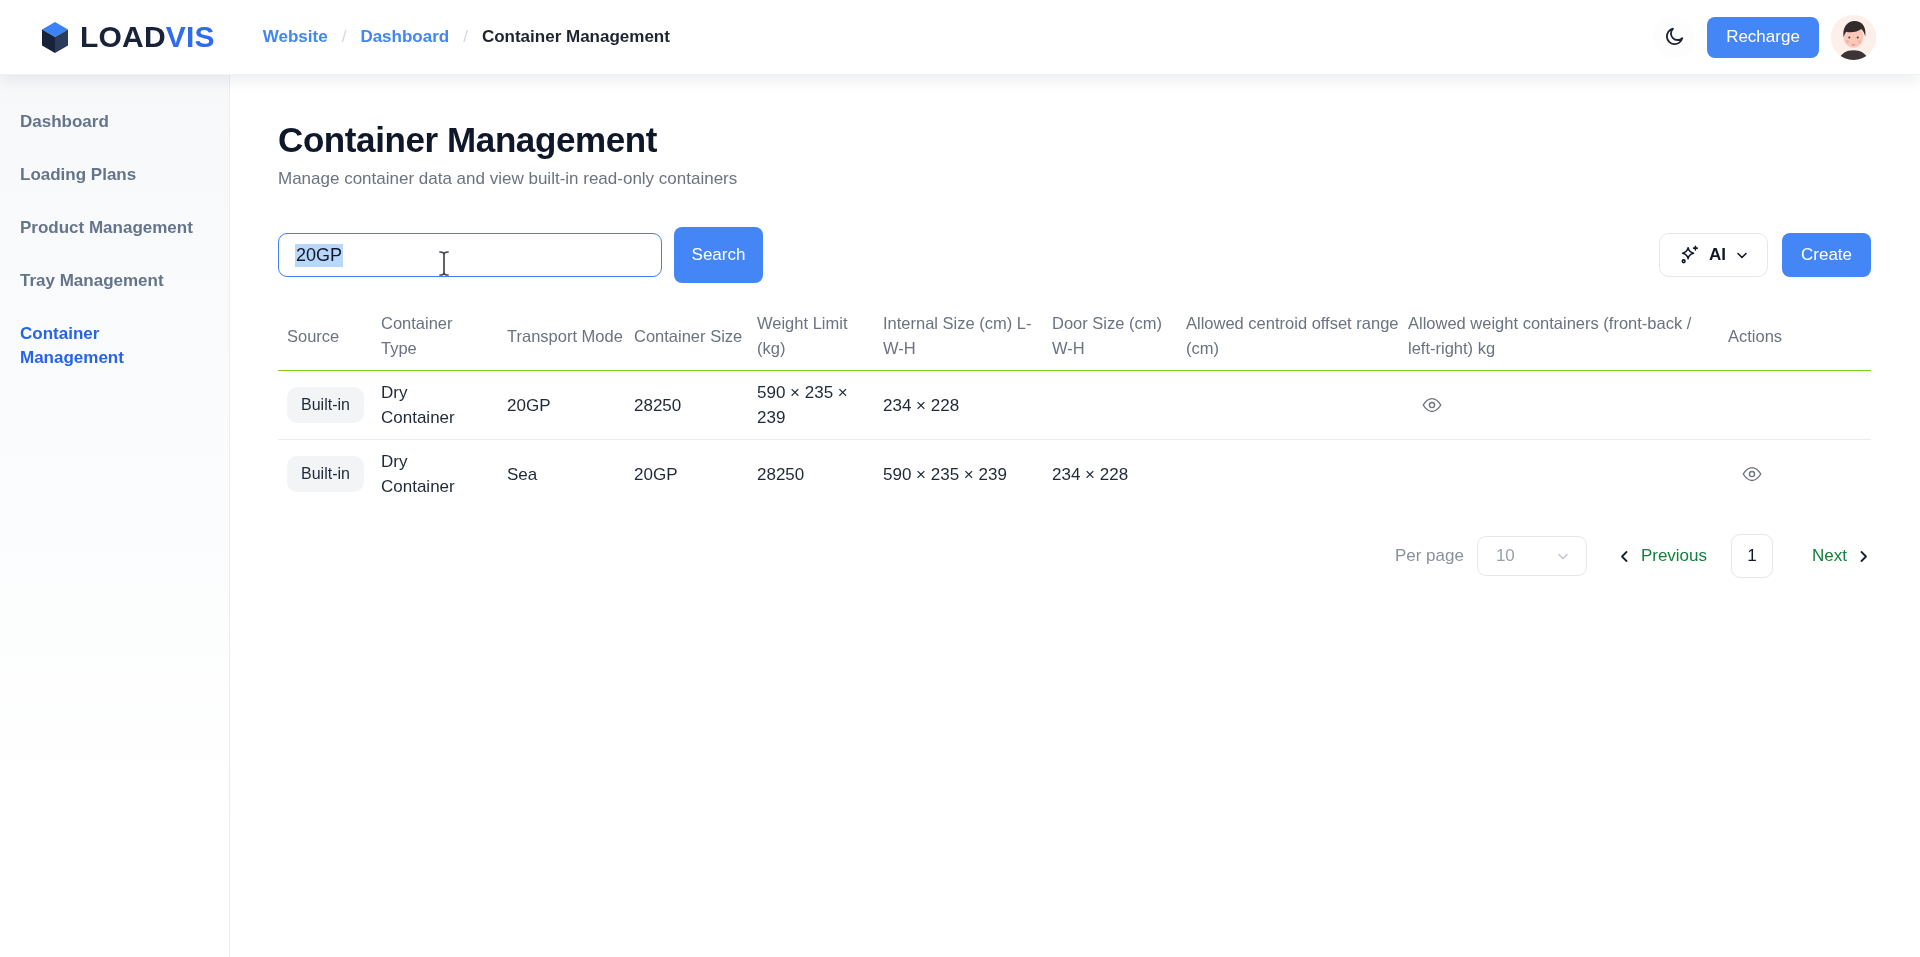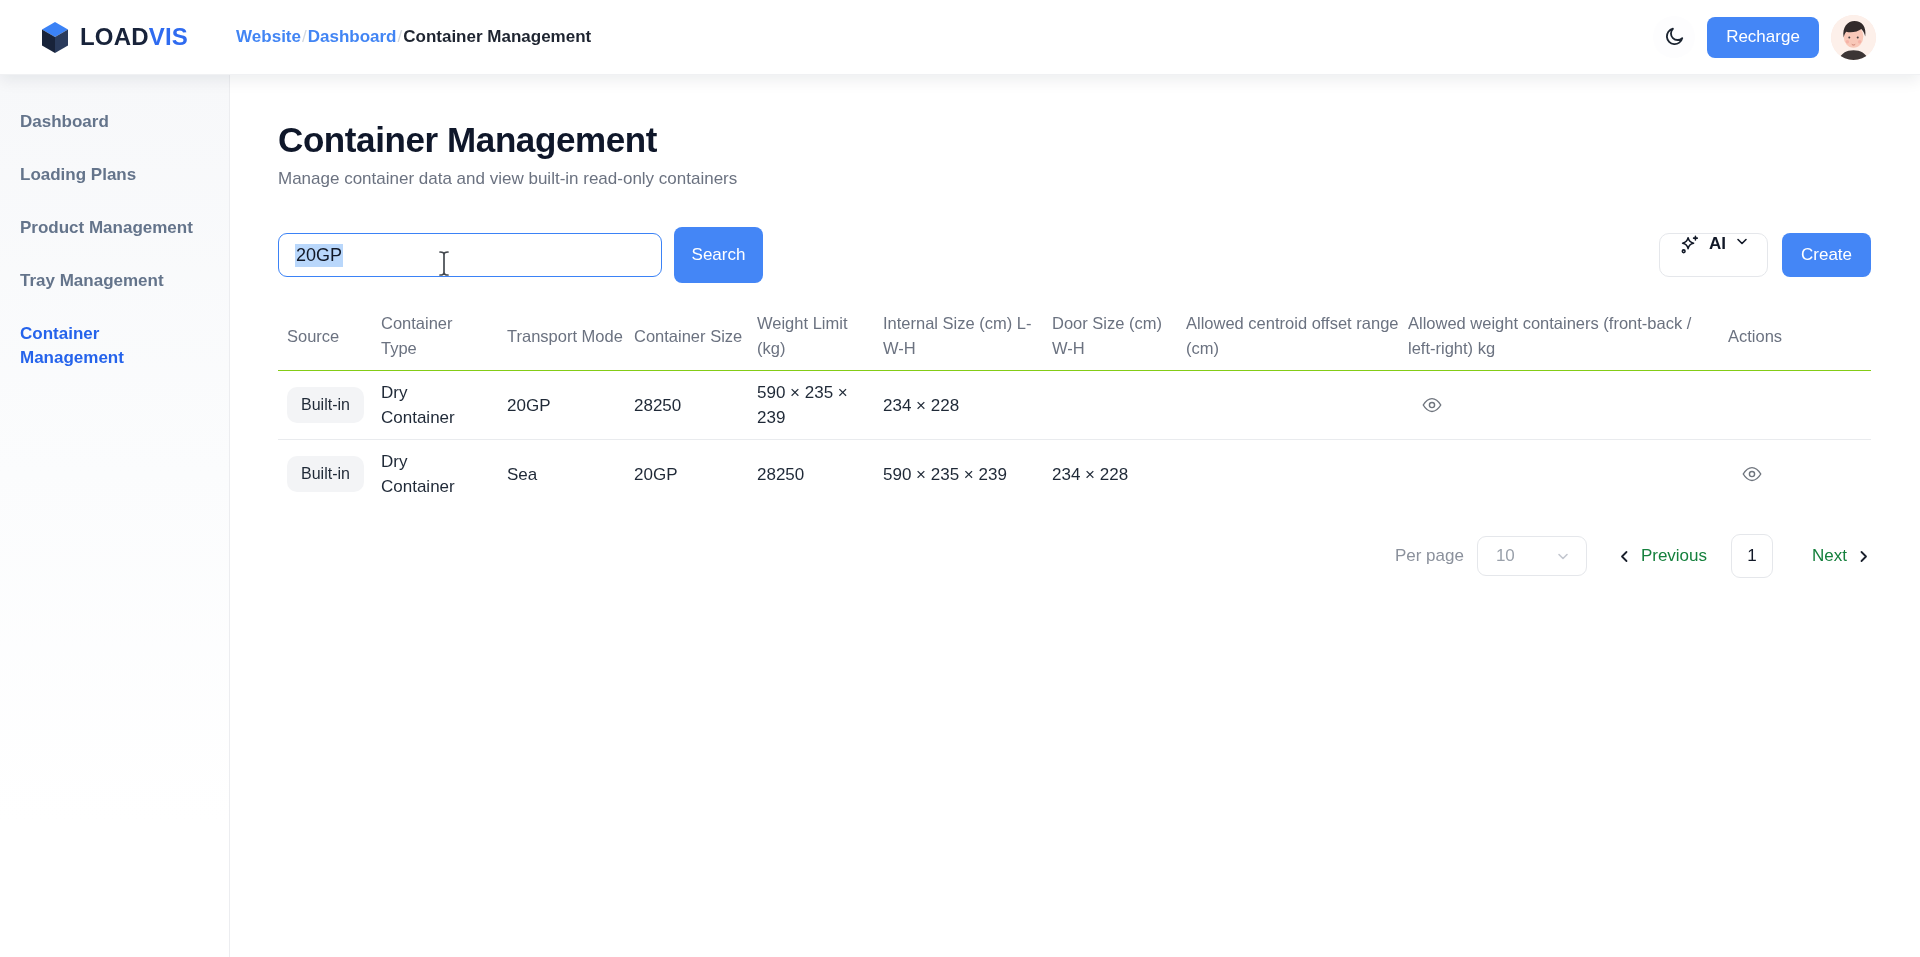--- a/index.html
+++ b/index.html
@@ -5,23 +5,23 @@
   * { margin:0; padding:0; box-sizing:border-box; }
   html,body { width:1920px; height:957px; background:#fff; font-family:"Liberation Sans", sans-serif; color:#1f2937; }
   .app { width:1920px; height:957px; display:flex; flex-direction:column; overflow:hidden; background:#fff; }
 
   
   .navbar { height:75px; flex:0 0 75px; background:#fff; display:flex; align-items:center; justify-content:space-between;
             padding:0 44px 0 40px; position:relative; z-index:5; border-bottom:1px solid #f0f1f3;
             box-shadow:0 6px 14px rgba(15,23,42,0.07); }
   .nav-left { display:flex; align-items:center; }
   .logo { display:flex; align-items:center; gap:10px; cursor:pointer; }
-  .logo-text { font-size:24px; font-weight:800; letter-spacing:.2px; color:#18233a; }
+  .logo-text { font-size:30px; font-weight:800; letter-spacing:.2px; color:#18233a; }
   .logo-text .blue { color:#2f6bf0; }
-  .breadcrumb { display:flex; align-items:center; gap:1px; margin-left:48px; font-size:17px; font-weight:600; }
+  .breadcrumb { display:flex; align-items:center; gap:14px; margin-left:48px; font-size:17px; font-weight:600; }
   .breadcrumb a { color:#4285f4; text-decoration:none; cursor:pointer; }
   .breadcrumb .sep { color:#d3d8df; font-weight:400; }
   .breadcrumb .current { color:#1e2430; font-weight:600; }
   .nav-right { display:flex; align-items:center; gap:12px; }
   .icon-btn { width:42px; height:42px; border-radius:50%; background:#fdfdfe; border:none; display:flex; align-items:center; justify-content:center; cursor:pointer; }
   .btn-primary { background:#4486f6; color:#fff; border:none; border-radius:8px; font-size:17px; font-weight:500;
                  font-family:"Liberation Sans", sans-serif; cursor:pointer; display:inline-flex; align-items:center; justify-content:center; }
   .recharge { width:112px; height:41px; }
   .avatar { width:45px; height:45px; border-radius:50%; overflow:hidden; cursor:pointer; background:#fbe9e2; }
 
@@ -37,21 +37,21 @@
   .page-title { font-size:35px; font-weight:700; color:#0f172a; letter-spacing:-.4px; }
   .page-subtitle { margin-top:9px; font-size:17px; color:#6b7280; }
 
   .toolbar { margin-top:38px; display:flex; align-items:center; justify-content:space-between; }
   .toolbar-left { display:flex; align-items:center; gap:12px; }
   .search-input { width:384px; height:44px; border:1.5px solid #3b82f6; border-radius:9px; background:#fff;
                   display:flex; align-items:center; padding:0 16px; font-size:18px; color:#111827; position:relative; cursor:text; }
   .search-input .sel { background:#b9d7fb; padding:1px 1px; }
   .btn-search { width:89px; height:56px; }
   .toolbar-right { display:flex; align-items:center; gap:14px; }
-  .ai-btn { height:44px; width:109px; background:#fff; border:1px solid #e5e7eb; border-radius:10px; display:flex; align-items:flex-start;
+  .ai-btn { height:44px; width:109px; background:#fff; border:1px solid #e5e7eb; border-radius:10px; display:flex; align-items:center;
             justify-content:center; gap:9px; font-size:17px; font-weight:600; color:#111827; cursor:pointer; font-family:"Liberation Sans", sans-serif; }
   .btn-create { width:89px; height:44px; }
 
   
   .table { margin-top:20px; width:1593px; }
   .tr { display:grid; grid-template-columns:94px 126px 127px 123px 126px 169px 134px 222px 320px 1fr; }
   .th, .td { padding-left:9px; display:flex; align-items:center; }
   .thead .th { font-size:16.5px; color:#6b7280; line-height:25px; padding-top:8px; padding-bottom:9px; font-weight:400; }
   .thead { border-bottom:1px solid #84cc16; }
   .trow { min-height:64px; }

